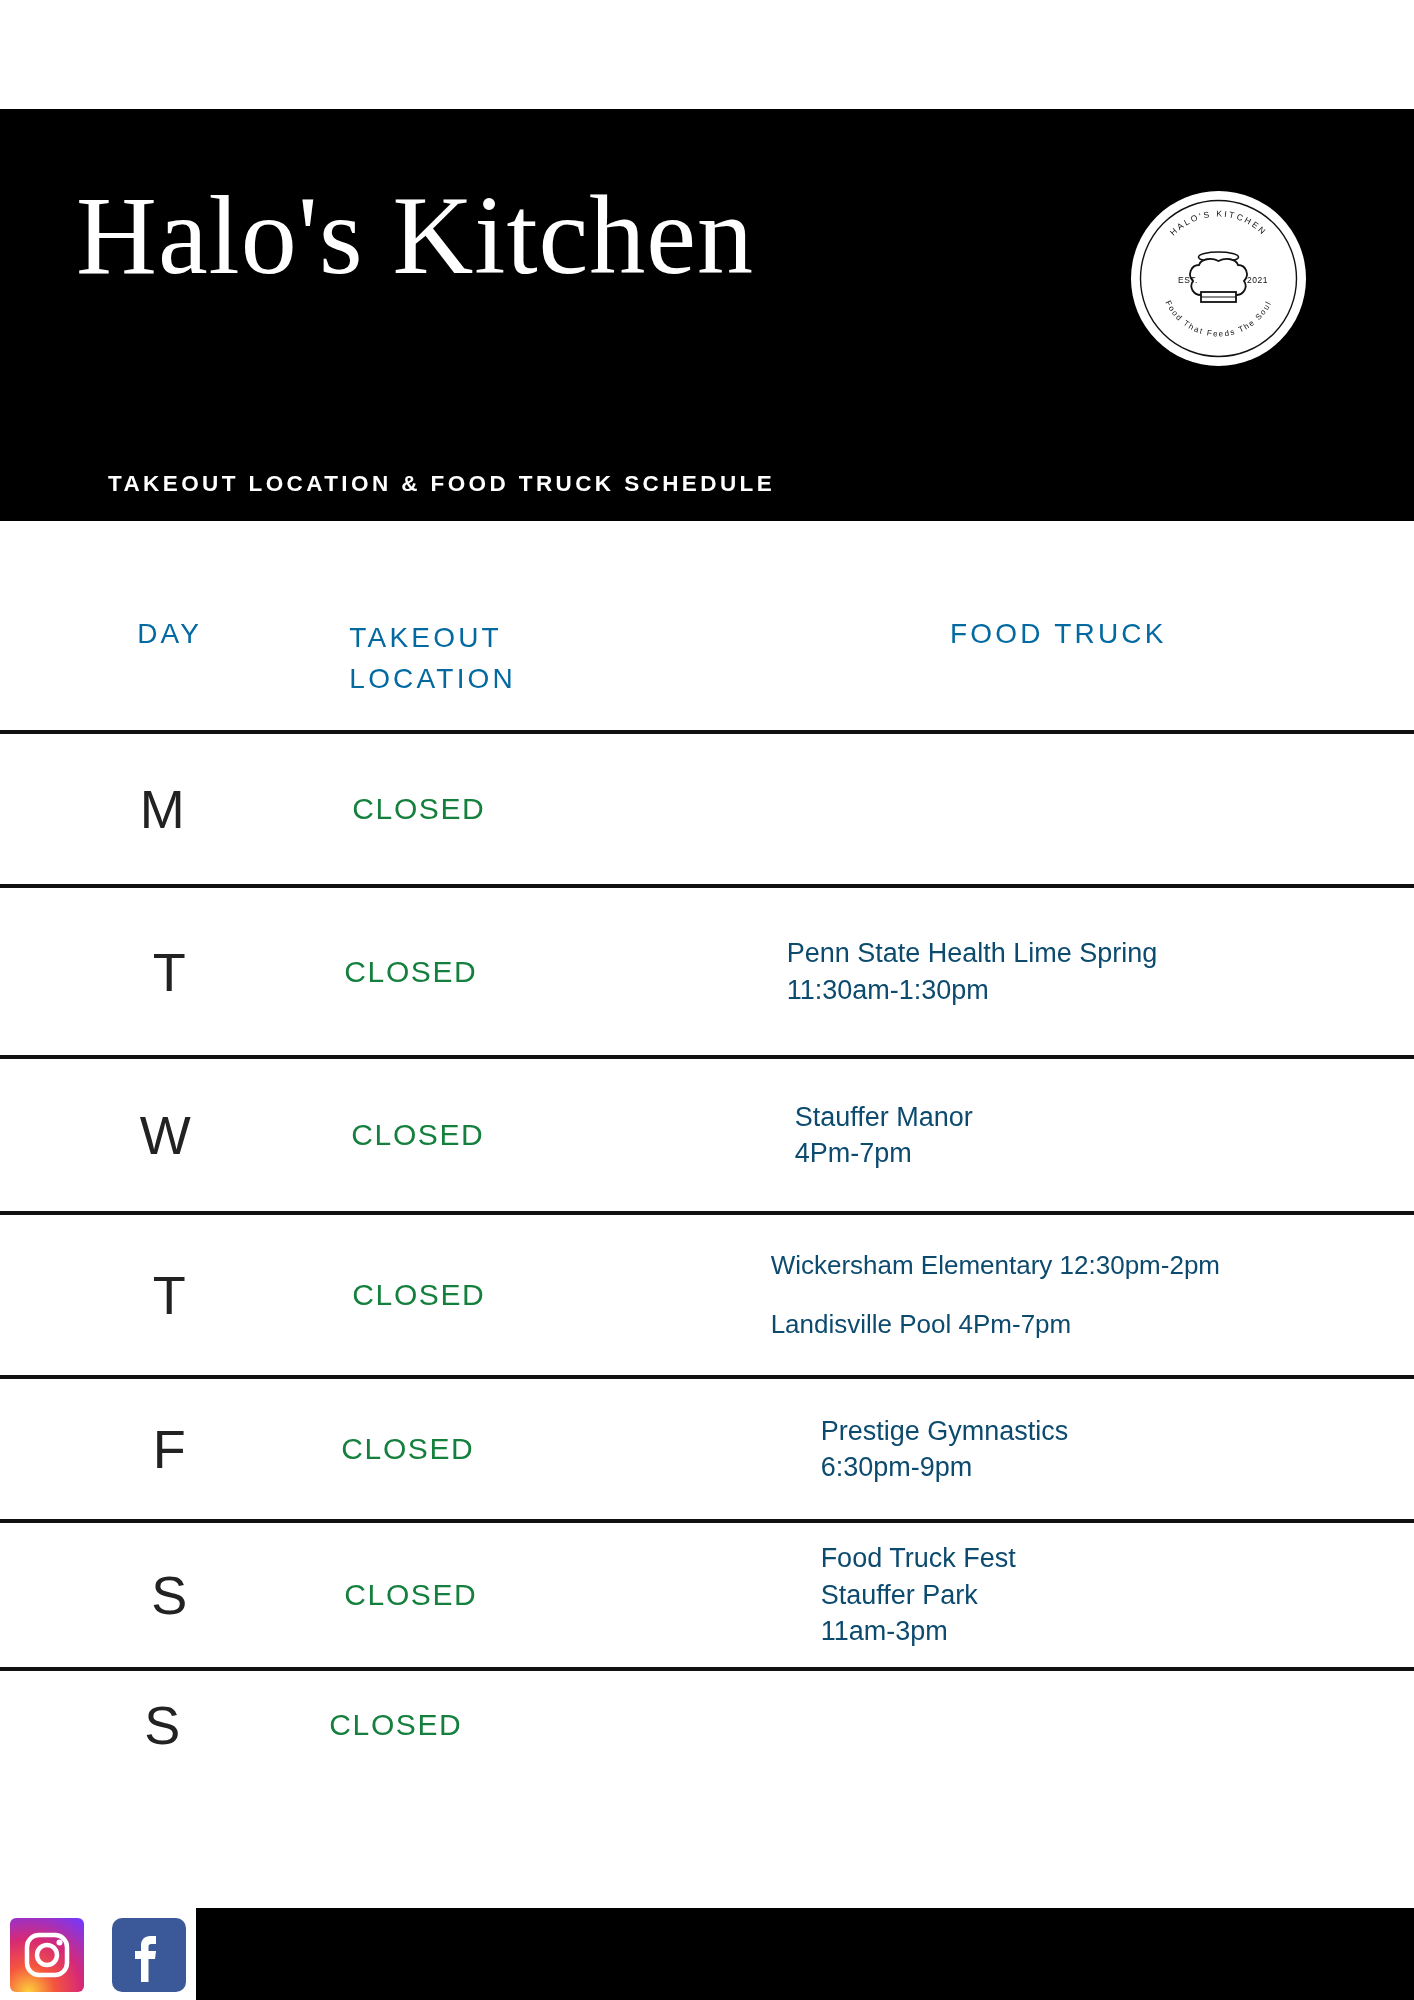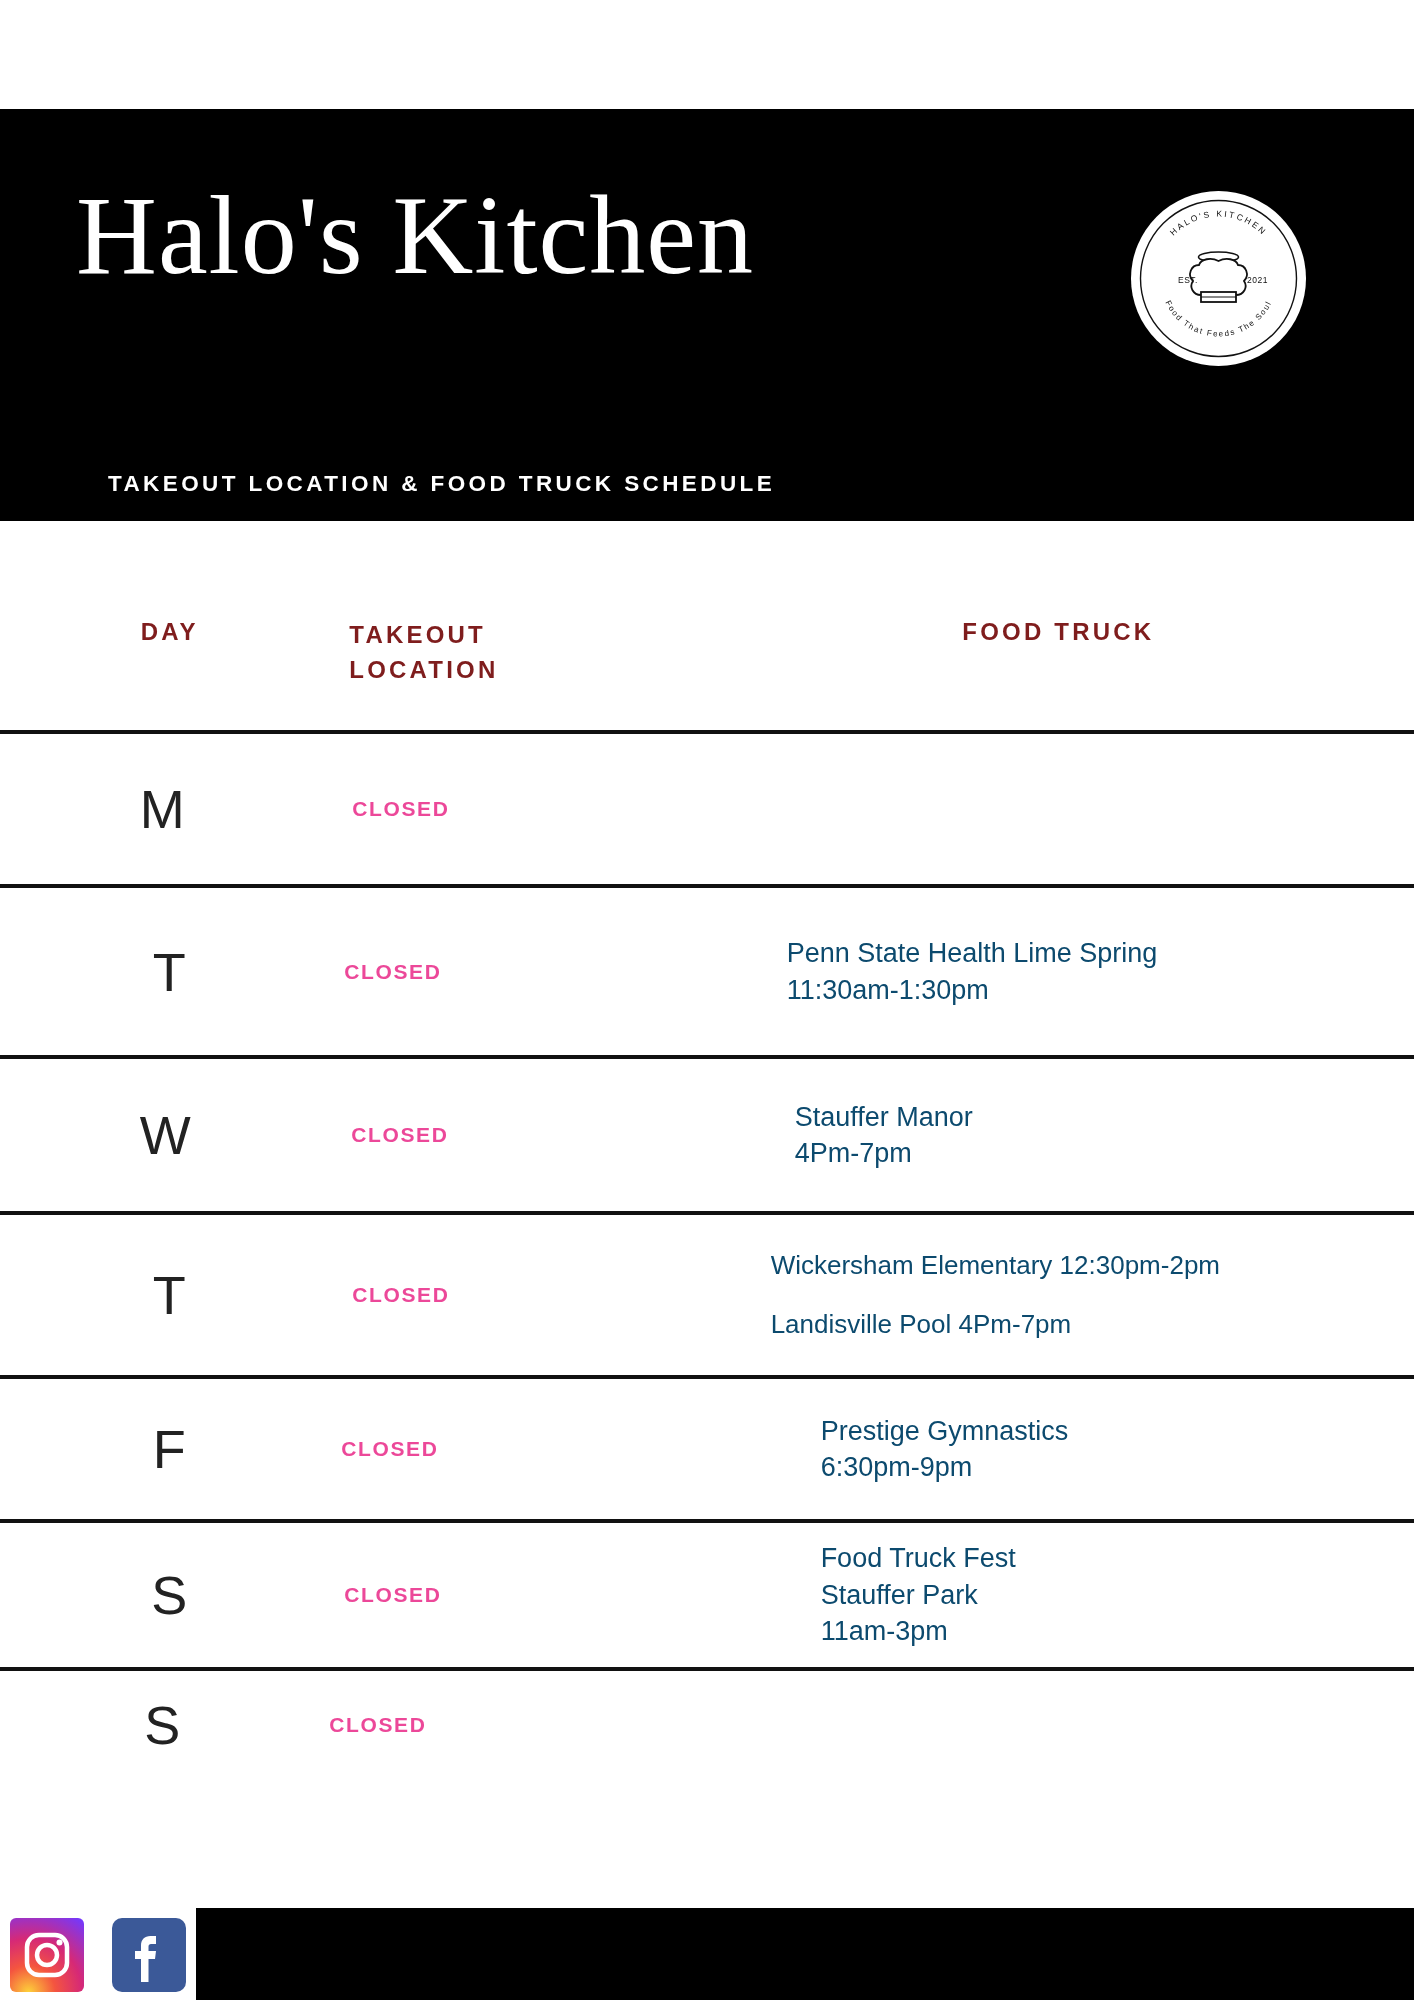--- a/index.html
+++ b/index.html
@@ -81,24 +81,24 @@
   .col-day { width: 24%; }
   .col-takeout { width: 30.5%; }
   .col-truck { width: 45.5%; }
 
   .thead {
     display: flex;
     align-items: flex-start;
     height: 170px;
   }
   .th {
-    font-size: 24px;
-    font-weight: 700;
+    font-size: 28px;
+    font-weight: 400;
     letter-spacing: 3.2px;
-    color: #7f1d1d;
+    color: #0369a1;
     padding-top: 58px;
   }
   .th-day { text-align: center; }
   .th-takeout { text-align: left; padding-left: 10px; line-height: 1.45; }
   .th-truck { text-align: center; padding-right: 68px; }
 
   .rowsep {
     height: 4px;
     background: #111111;
     width: 1414px;
@@ -111,24 +111,24 @@
   }
   .cell-day {
     font-family: "Liberation Sans", sans-serif;
     font-weight: 300;
     font-size: 54px;
     color: #222222;
     text-align: center;
     letter-spacing: 1px;
   }
   .cell-takeout {
-    font-size: 21px;
-    font-weight: 700;
+    font-size: 30px;
+    font-weight: 400;
     letter-spacing: 1.6px;
-    color: #ec4899;
+    color: #15803d;
   }
   .cell-truck {
     font-size: 27px;
     font-weight: 400;
     color: #0c4a6e;
     line-height: 1.35;
   }
   .cell-truck .line { display: block; }
 
   

